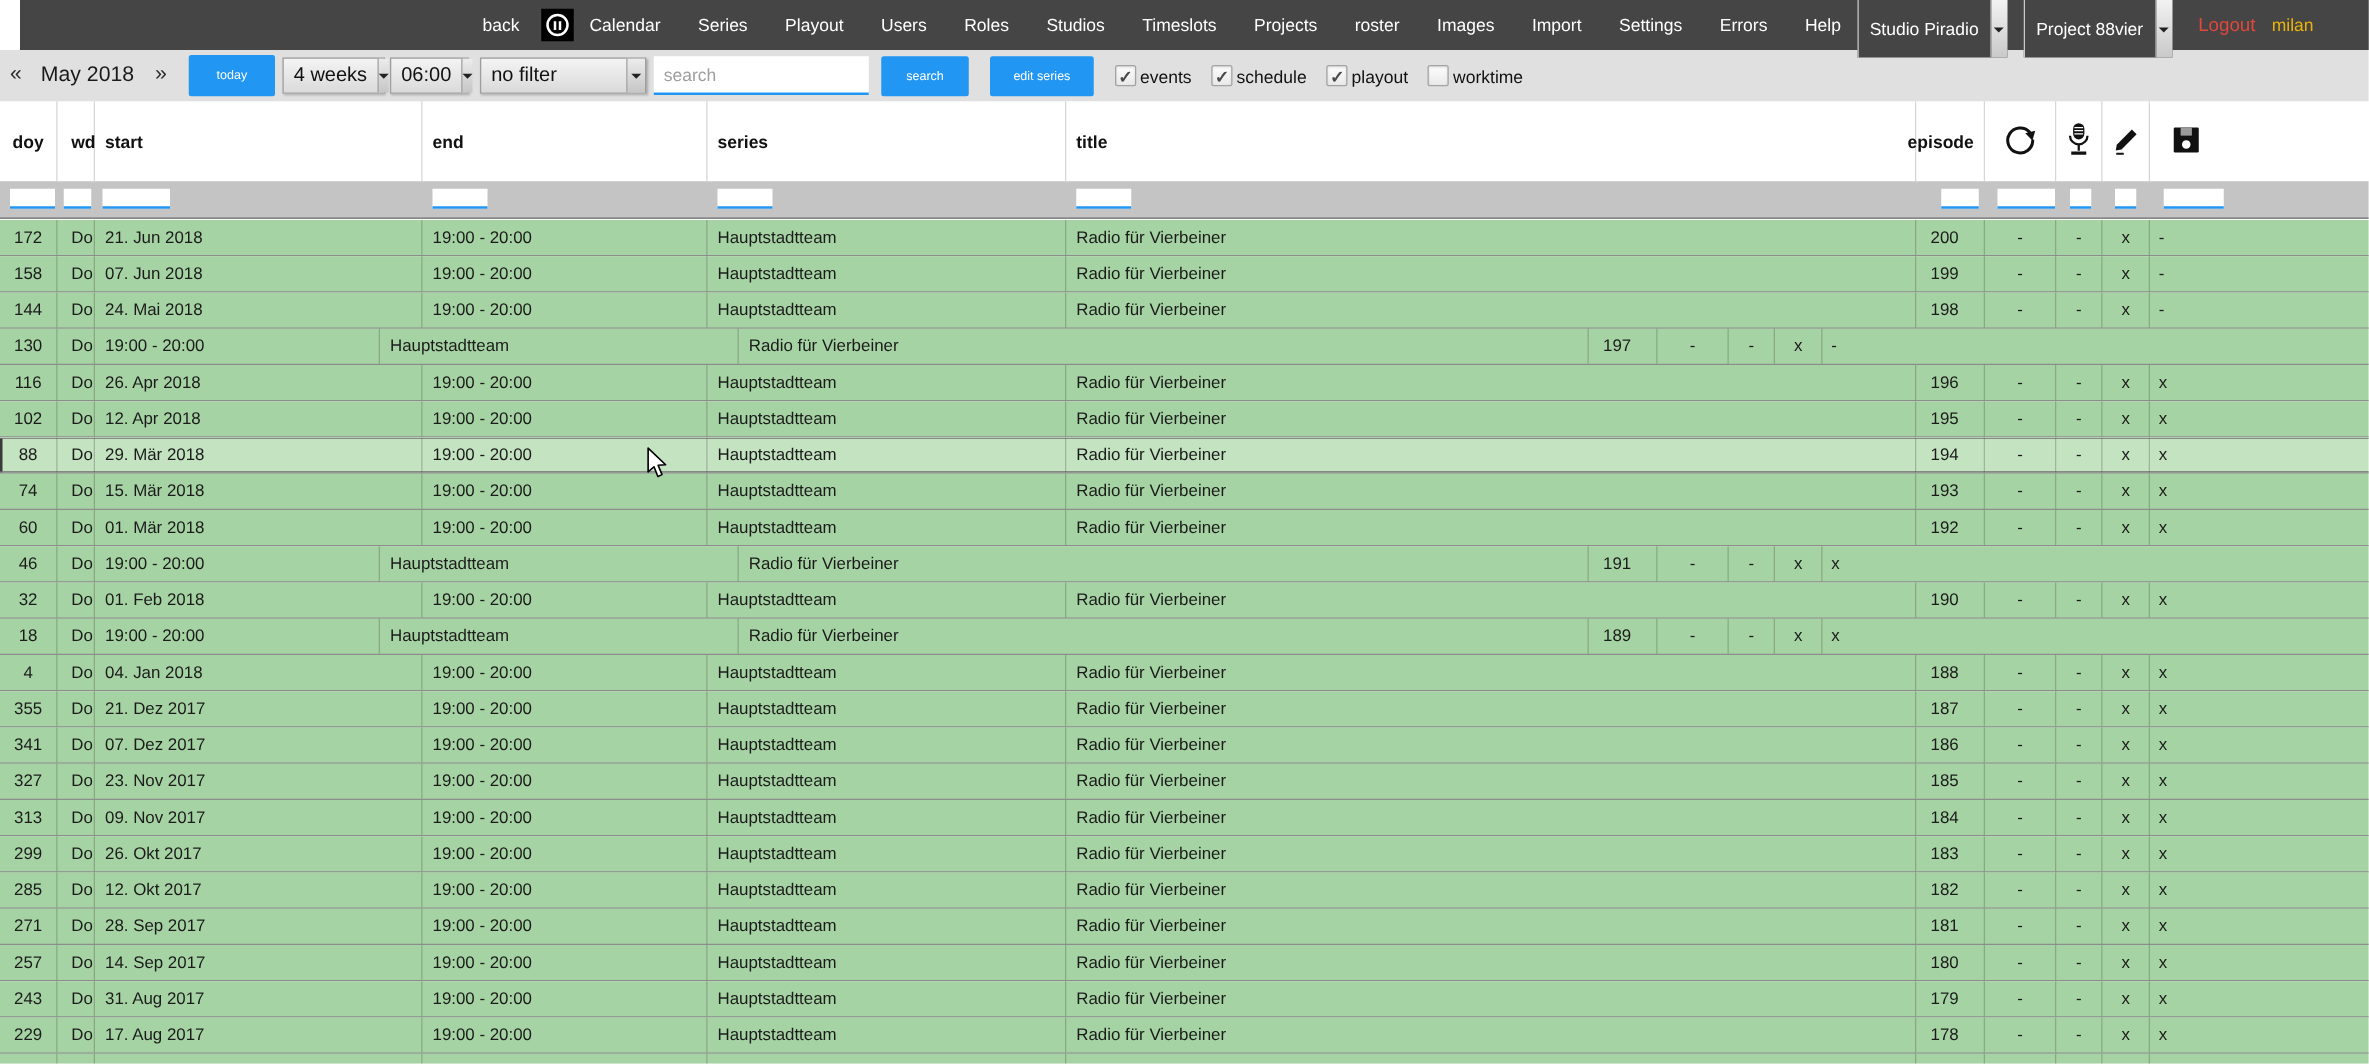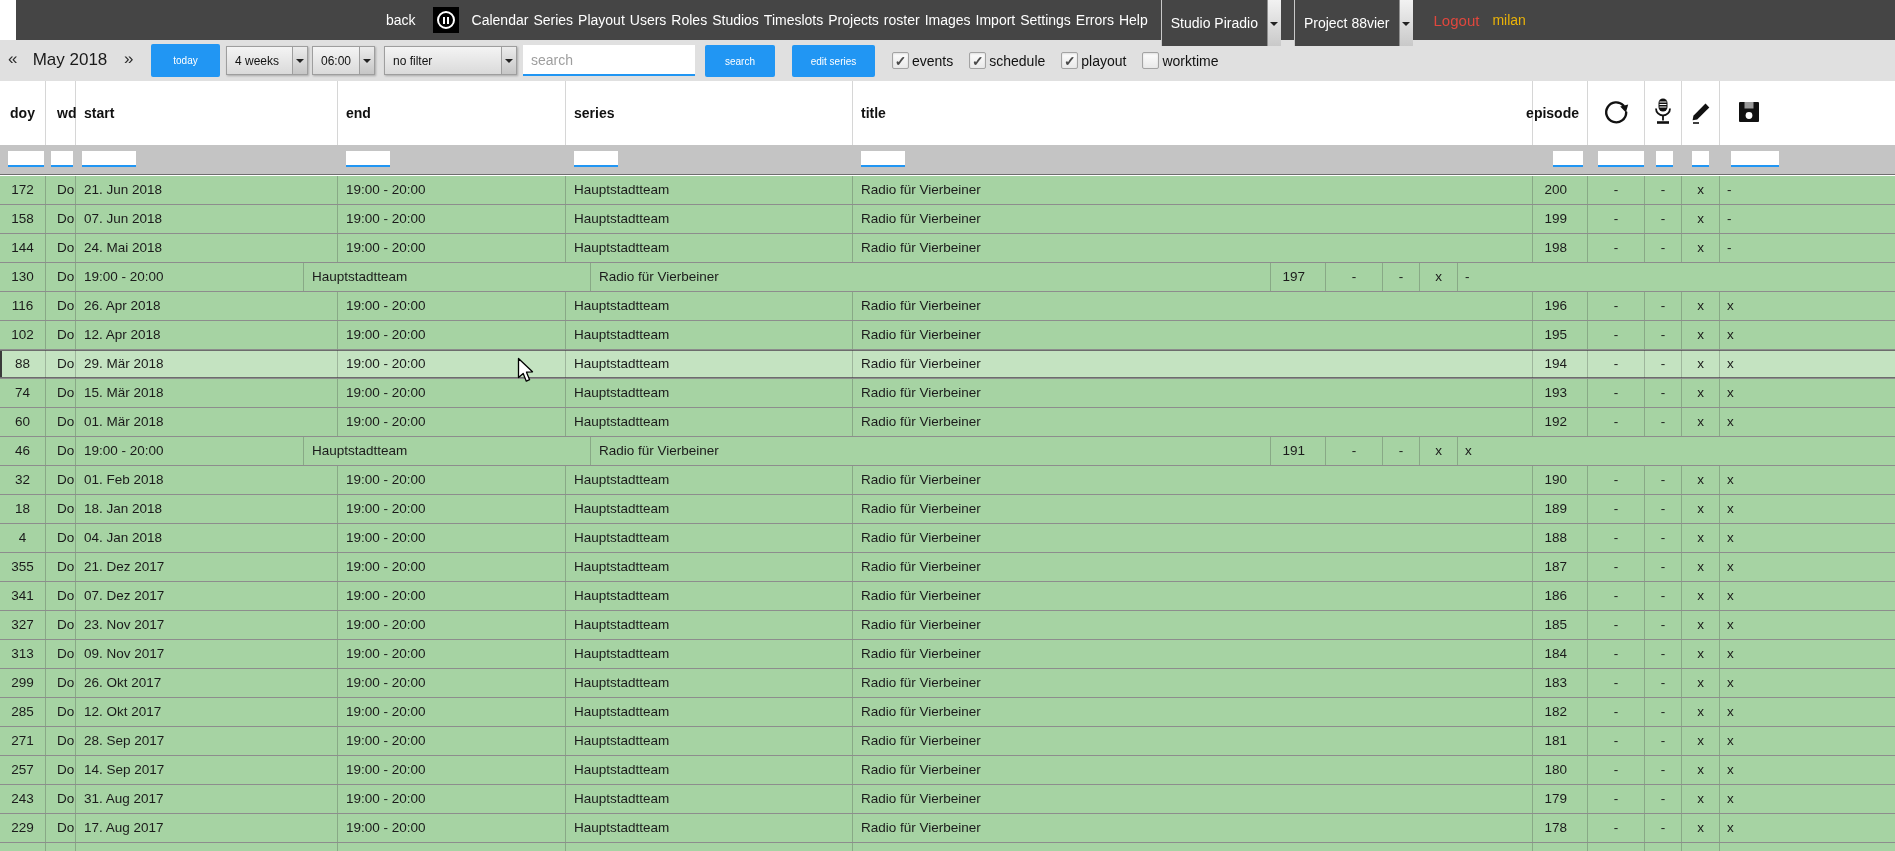--- a/index.html
+++ b/index.html
@@ -27,21 +27,21 @@
 
   
   .toolbar { position:absolute; left:0; top:40px; width:1895px; height:41px; background:#e0e0e0; z-index:10; }
   .tb-abs { position:absolute; }
   .tb-nav-arrow { font-size:17px; color:#2b2b2b; top:9px; cursor:default; }
   .tb-month { top:10px; font-size:17px; color:#1a1a1a; width:96px; text-align:center; }
   .btn-blue { background:#2196f3; color:#fff; border:none; border-radius:2px; font-size:10px;
               font-family:"Liberation Sans", sans-serif; display:flex; align-items:center; justify-content:center; }
   .tb-select { display:flex; align-items:stretch; background:linear-gradient(#f4f4f4,#dadada);
                border:1px solid #9e9e9e; box-shadow:1px 1px 2px rgba(0,0,0,0.25); }
-  .tb-select .lbl { flex:1; display:flex; align-items:center; padding:0 8px; font-size:12px; color:#111; white-space:nowrap; }
+  .tb-select .lbl { flex:1; display:flex; align-items:center; padding:0 8px; font-size:16px; color:#111; white-space:nowrap; }
   .tb-select .arrow { width:15px; background:linear-gradient(#ececec,#c6c6c6); border-left:1px solid #9e9e9e;
                       display:flex; align-items:center; justify-content:center; }
   .tb-select .arrow::after { content:''; border:4px solid transparent; border-top-color:#222; margin-top:5px; }
   .search-input { border:none; border-bottom:2px solid #2196f3; background:#fff; font-size:14px;
                   padding:0 8px; outline:none; color:#333; font-family:"Liberation Sans", sans-serif; }
   .search-input::placeholder { color:#9e9e9e; }
   .cb-wrap { display:flex; align-items:center; gap:16px; height:41px; }
   .cb-group { display:flex; align-items:center; cursor:default; }
   .cb { width:17px; height:17px; border:1px solid #a3a3a3; border-radius:2px;
         background:linear-gradient(#fdfdfd,#e9e9e9); box-shadow:inset 0 1px 2px rgba(0,0,0,0.12);
@@ -98,21 +98,21 @@
 <div class="app">
 
   <header class="navbar">
     <span class="nav-back">back</span>
     <span class="nav-logo">
       <span class="ring">
           <span class="bar"></span>
           <span class="bar"></span>
         </span>
     </span>
-    <nav style="display:flex;gap:5px;align-items:center;">
+    <nav style="display:flex;gap:30px;align-items:center;">
         <span class="nav-item">Calendar</span>
         <span class="nav-item">Series</span>
         <span class="nav-item">Playout</span>
         <span class="nav-item">Users</span>
         <span class="nav-item">Roles</span>
         <span class="nav-item">Studios</span>
         <span class="nav-item">Timeslots</span>
         <span class="nav-item">Projects</span>
         <span class="nav-item">roster</span>
         <span class="nav-item">Images</span>
@@ -401,21 +401,20 @@
         <div class="cell c5 k-title">Radio für Vierbeiner</div>
         <div class="cell c6 k-episode">190</div>
         <div class="cell c7 k-rerun">-</div>
         <div class="cell c8 k-mic">-</div>
         <div class="cell c9 k-edit">x</div>
         <div class="cell c10 k-save">x</div>
       </div>
       <div class="row">
         <div class="cell c0 k-doy">18</div>
         <div class="cell c1 k-wd">Do,</div>
-        <div class="cell c2 k-start">18. Jan 2018</div>
         <div class="cell c3 k-end">19:00 - 20:00</div>
         <div class="cell c4 k-series">Hauptstadtteam</div>
         <div class="cell c5 k-title">Radio für Vierbeiner</div>
         <div class="cell c6 k-episode">189</div>
         <div class="cell c7 k-rerun">-</div>
         <div class="cell c8 k-mic">-</div>
         <div class="cell c9 k-edit">x</div>
         <div class="cell c10 k-save">x</div>
       </div>
       <div class="row">

